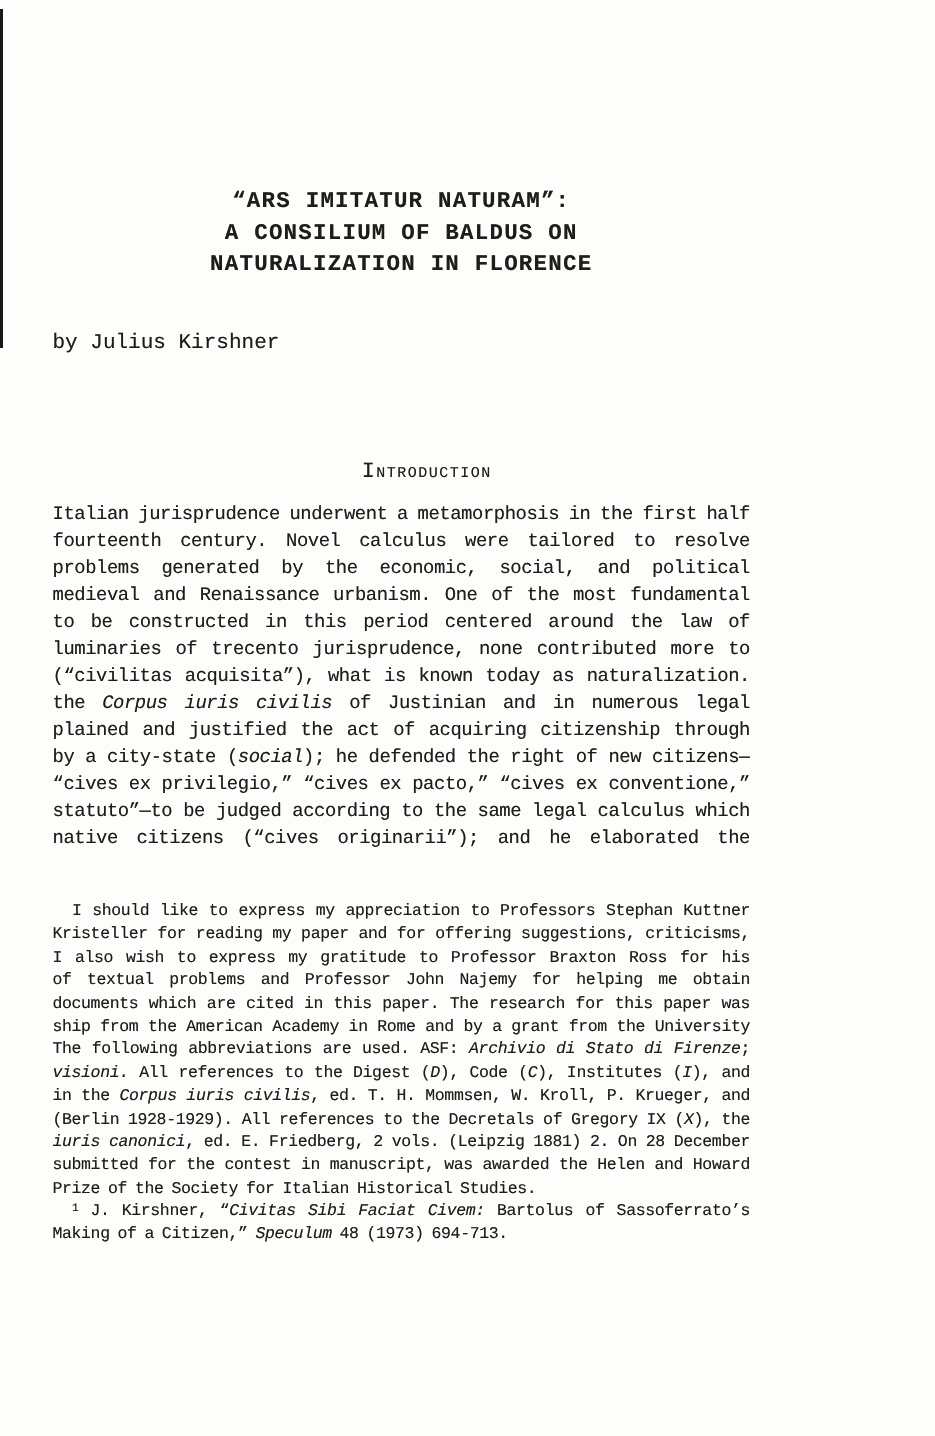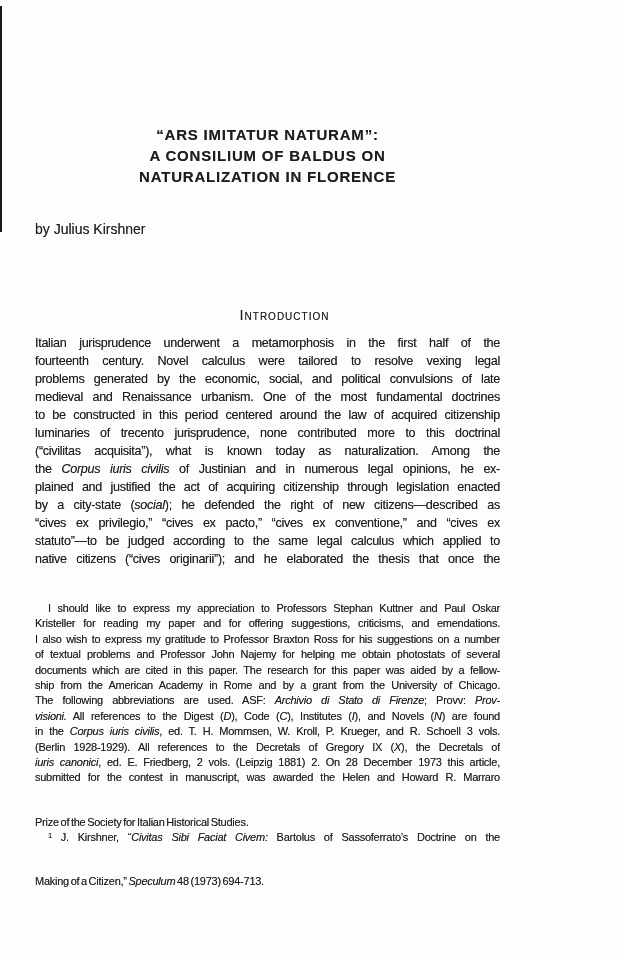--- a/index.html
+++ b/index.html
@@ -4,21 +4,21 @@
 <style>
   :root{
     --paper:#fdfdfc;
     --ink:#1f1d1b;
   }
   html,body{margin:0;padding:0;background:#ffffff;}
   .page{
     position:relative;
     width:623px;height:957px;
     background:var(--paper);
-    font-family:Liberation Sans, sans-serif;
+    font-family:Liberation Mono, monospace;
     color:var(--ink);
     overflow:hidden;
     text-shadow:0 0 0.4px rgba(30,28,26,0.55);
   }
   .edge-artifact{
     position:absolute;left:0;top:6px;width:2px;height:226px;
     background:#181818;
   }
   .title-block{
     position:absolute;left:35px;top:124px;width:465px;
@@ -50,21 +50,21 @@
     letter-spacing:-0.25px;word-spacing:-1.1px;
   }
   .tline{
     text-align:justify;
     text-align-last:justify;
     overflow:hidden;
     white-space:normal;
   }
   .body-text .tline{height:18px;}
   .footnotes .tline{height:15.4px;}
-  .tline.end{text-align-last:left;margin-top:29px;}
+  .tline.end{text-align-last:left;}
   .tline.ind{text-indent:13px;}
   sup{
     font-size:0.68em;
     vertical-align:baseline;
     position:relative;top:-0.45em;
     line-height:0;
   }
   i{font-style:italic;}
 </style>
 </head>

